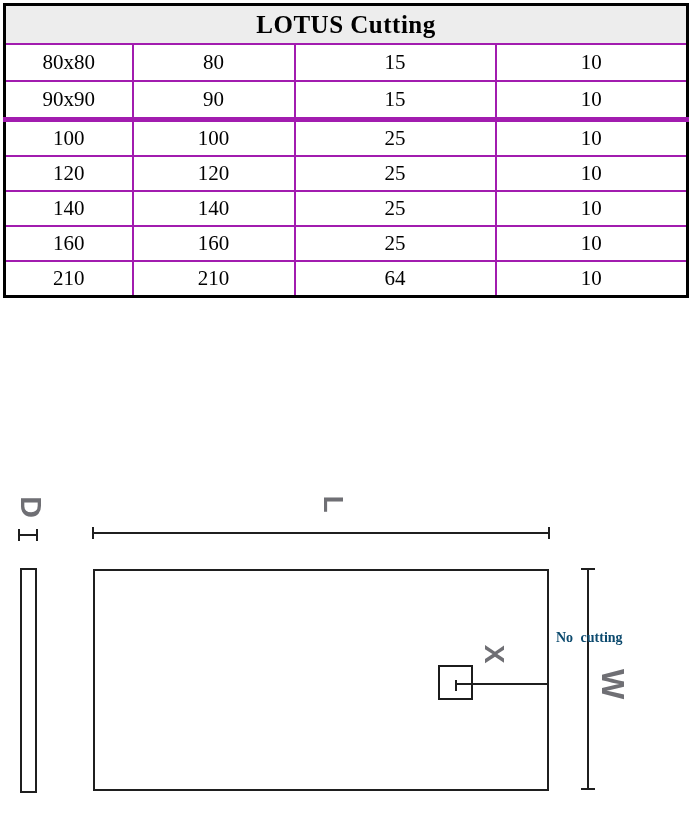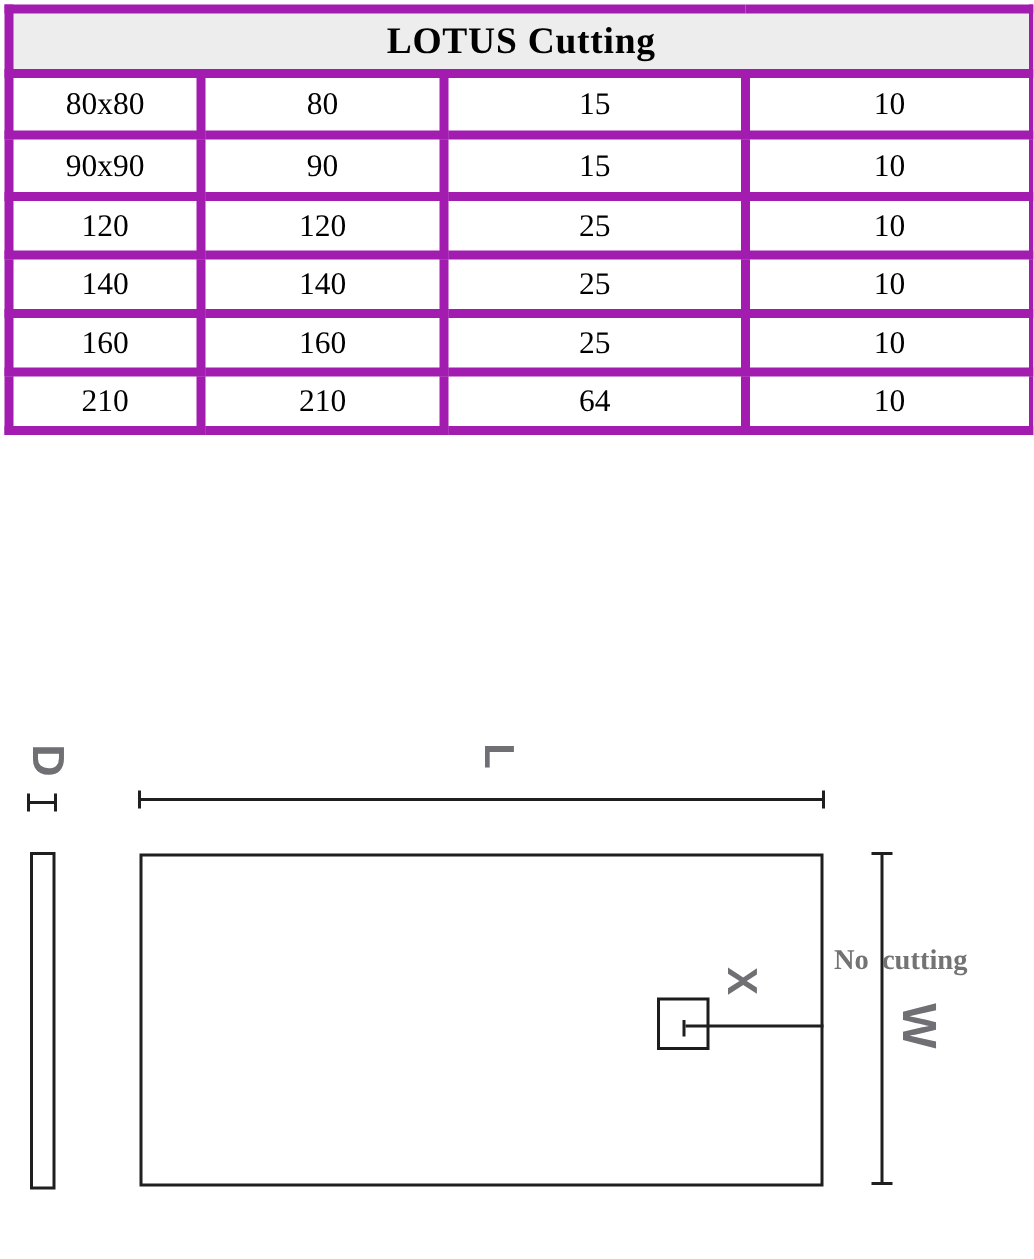--- a/index.html
+++ b/index.html
@@ -14,21 +14,21 @@
   
   .spec-table{
     position:absolute;left:3px;top:3px;
     width:683px;
     border-collapse:collapse;
     table-layout:fixed;
     border:3px solid #000;
     text-align:center;
     color:#000;
   }
-  .spec-table td,.spec-table th{border:6px solid #a21caf;padding:0;}
+  .spec-table td,.spec-table th{border:2px solid #a21caf;padding:0;}
   .title-cell{
     background:#ededed;
     font-size:25px;font-weight:bold;
     height:37px;
     letter-spacing:0.5px;
   }
   .hdr th{
     height:58px;
     font-weight:normal;
     font-size:20px;
@@ -87,22 +87,22 @@
   .drain-square{
     position:absolute;left:438px;top:285px;width:31px;height:31px;
     border:2px solid #1c1c1c;background:#fff;
   }
   .drain-tick{position:absolute;left:455px;top:300px;width:2px;height:11px;background:#1f1f1f;}
   .drain-line{position:absolute;left:457px;top:303px;width:92px;height:2px;background:#1f1f1f;}
 
   .no-cutting{
     position:absolute;left:556px;top:250px;
     font-family:"Liberation Serif",serif;
-    font-weight:bold;font-size:19px;
-    color:#737373;
+    font-weight:bold;font-size:14px;
+    color:#0c4a6e;
     word-spacing:4px;
     white-space:nowrap;
   }
 </style>
 </head>
 <body>
 
 <div class="sheet">
 
   <table class="spec-table">
@@ -121,20 +121,26 @@
         <tr class="tall">
           <td>80x80</td>
           <td>80</td>
           <td>15</td>
           <td>10</td>
         </tr>
         <tr class="tall">
           <td>90x90</td>
           <td>90</td>
           <td>15</td>
+          <td>10</td>
+        </tr>
+        <tr class="sec">
+          <td>100</td>
+          <td>100</td>
+          <td>25</td>
           <td>10</td>
         </tr>
         <tr>
           <td>120</td>
           <td>120</td>
           <td>25</td>
           <td>10</td>
         </tr>
         <tr>
           <td>140</td>

